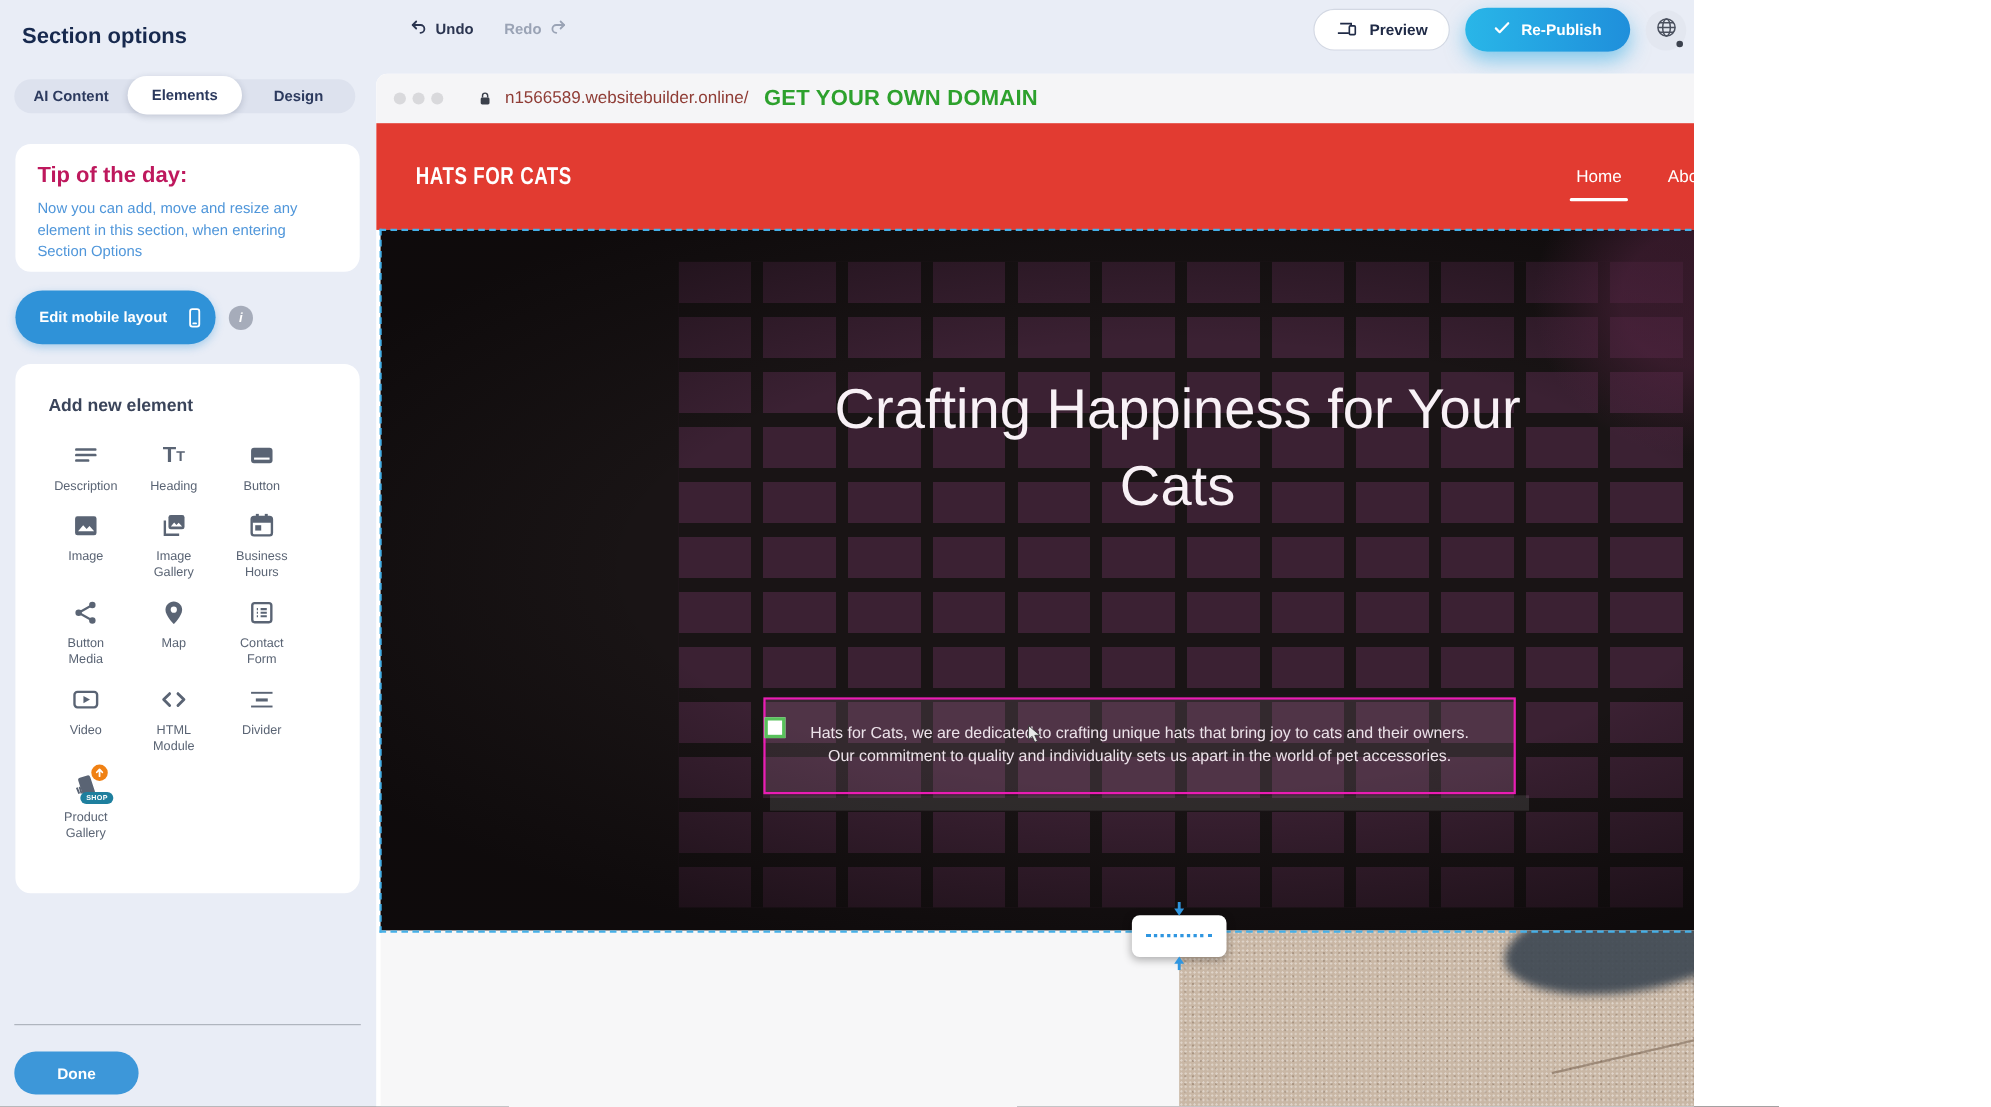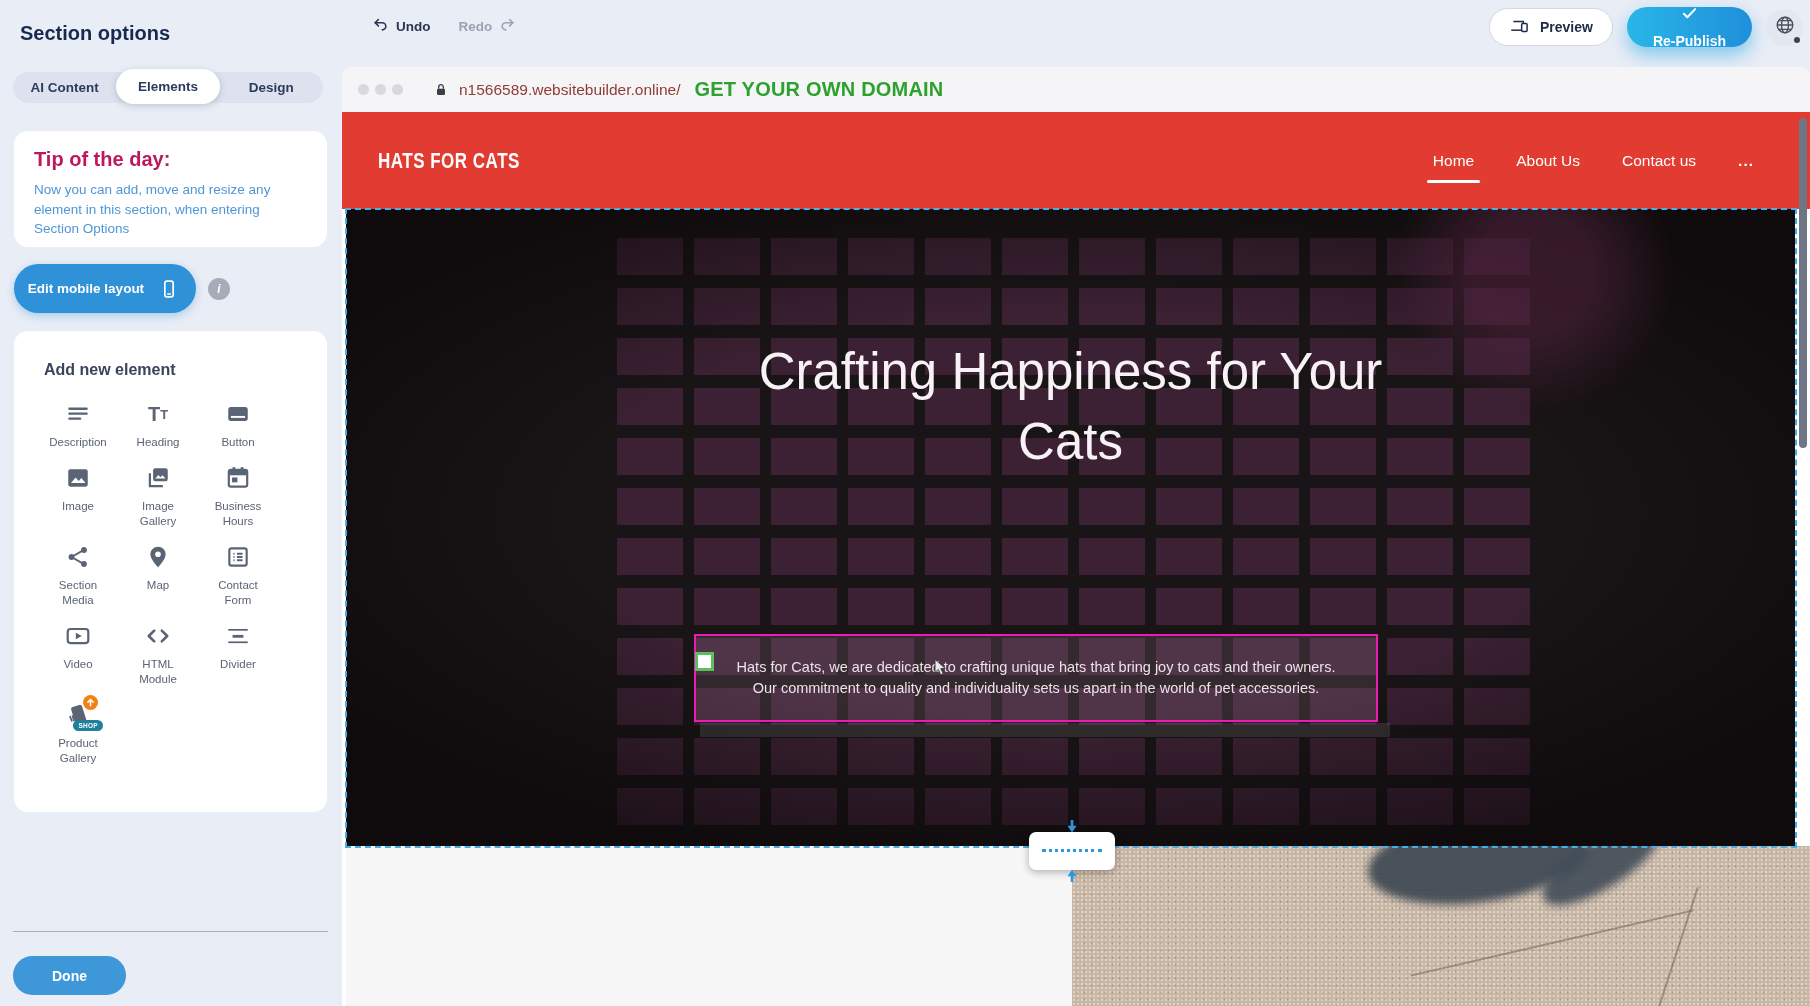--- a/index.html
+++ b/index.html
@@ -1,28 +1,28 @@
 <!DOCTYPE html>
 <html><head>
 <meta charset="utf-8">
 <style>
   html,body{margin:0;padding:0;}
-  .app{position:relative;width:1810px;height:1006px;background:#e9edf6;overflow:hidden;
+  .app{position:relative;width:1540px;height:1006px;background:#e9edf6;overflow:hidden;
        font-family:"Liberation Sans",sans-serif;-webkit-font-smoothing:antialiased;}
 
   
   .panel-title{position:absolute;left:20px;top:22px;font-size:20px;font-weight:700;color:#17294e;}
   .tabs{position:absolute;left:13px;top:72px;width:310px;height:31px;background:#dde2ee;border-radius:16px;display:flex;align-items:center;}
   .tab{flex:1;text-align:center;font-size:13.5px;font-weight:700;color:#2c3a5e;line-height:31px;border-radius:18px;}
   .tab.active{background:#fff;line-height:35px;height:35px;margin-top:-2px;box-shadow:0 2px 7px rgba(30,40,70,.2);}
   .tip-card{position:absolute;left:14px;top:131px;width:313px;height:116px;background:#fff;border-radius:14px;padding:17px 20px;box-sizing:border-box;}
   .tip-heading{color:#be185d;font-size:20px;font-weight:700;}
   .tip-body{margin-top:9px;color:#4f96da;font-size:13.5px;line-height:1.45;width:250px;}
   .edit-mobile-btn{position:absolute;left:14px;top:264px;width:182px;height:49px;border-radius:25px;background:#2f92d8;border:none;
-       color:#fff;font-size:13.5px;font-weight:700;display:flex;align-items:center;justify-content:center;gap:12px;
+       color:#fff;font-size:13.5px;font-weight:700;display:flex;align-items:center;justify-content:flex-end;gap:12px;
        font-family:"Liberation Sans",sans-serif;box-shadow:0 3px 8px rgba(47,146,216,.35);}
   .info-btn{position:absolute;left:208px;top:278px;width:22px;height:22px;border-radius:50%;background:#a6acba;color:#fff;
        font-size:12px;font-weight:700;text-align:center;line-height:22px;font-style:italic;}
   .add-card{position:absolute;left:14px;top:331px;width:313px;height:481px;background:#fff;border-radius:14px;
        padding:30px 0 0 24px;box-sizing:border-box;}
   .add-title{font-size:16px;font-weight:700;color:#3a445a;margin:0 0 22px 6px;}
   .el-grid{display:grid;grid-template-columns:80px 80px 80px;}
   .el-item{width:80px;margin-bottom:15px;display:flex;flex-direction:column;align-items:center;cursor:pointer;}
   .el-icon{width:26px;height:26px;display:flex;align-items:center;justify-content:center;position:relative;}
   .el-label{font-size:11.5px;color:#5a6474;text-align:center;line-height:1.3;margin-top:8px;max-width:66px;}
@@ -38,21 +38,21 @@
 
   
   .undo-redo{position:absolute;left:372px;top:16px;display:flex;align-items:center;gap:28px;}
   .undo{display:flex;align-items:center;gap:7px;color:#2b3550;font-size:13.5px;font-weight:700;cursor:pointer;}
   .redo{display:flex;align-items:center;gap:7px;color:#9aa3b5;font-size:13.5px;font-weight:700;cursor:pointer;}
   .top-actions{position:absolute;right:7px;top:7px;display:flex;align-items:center;gap:14px;}
   .preview-btn{height:38px;border-radius:19px;background:#fff;border:1px solid #d3d8e3;padding:0 19px;display:flex;align-items:center;gap:9px;
        color:#202b47;font-size:14px;font-weight:700;font-family:"Liberation Sans",sans-serif;}
   .republish-btn{height:40px;border-radius:20px;border:none;padding:0 26px;display:flex;align-items:center;gap:10px;
        background:linear-gradient(90deg,#29b6e8,#1f8fdb);color:#fff;font-size:14px;font-weight:700;
-       font-family:"Liberation Sans",sans-serif;box-shadow:0 8px 18px rgba(42,170,226,.55);flex-direction:column;}
+       font-family:"Liberation Sans",sans-serif;box-shadow:0 8px 18px rgba(42,170,226,.55);}
   .globe-btn{width:37px;height:37px;border-radius:50%;background:#e3e7f0;display:flex;align-items:center;justify-content:center;position:relative;}
   .globe-dot{position:absolute;right:3px;bottom:3px;width:6px;height:6px;border-radius:50%;background:#3c424e;}
 
   
   .site{position:absolute;left:342px;top:67px;width:1468px;height:939px;background:#fff;border-radius:10px 10px 0 0;overflow:hidden;}
   .chrome{height:45px;background:#f5f5f7;display:flex;align-items:center;padding-left:16px;border-radius:10px 10px 0 0;}
   .cdot{width:11px;height:11px;border-radius:50%;background:#d9d9dc;margin-right:6px;}
   .lock{margin-left:24px;display:flex;}
   .url{color:#8f3c35;font-size:15.5px;margin-left:10px;}
   .domain-link{color:#2da12d;font-size:20px;font-weight:700;margin-left:14px;letter-spacing:.2px;cursor:pointer;}
@@ -201,21 +201,21 @@
 
       <div class="el-item">
         <span class="el-icon">
           <svg width="26" height="26" viewBox="0 0 24 24" fill="#5a6474">
               <path d="M6 12 L17.5 5.5 M6 12 L17.5 18.5" stroke="#5a6474" stroke-width="1.8" fill="none"></path>
               <circle cx="6" cy="12" r="2.7"></circle>
               <circle cx="17.5" cy="5.5" r="2.7"></circle>
               <circle cx="17.5" cy="18.5" r="2.7"></circle>
             </svg>
         </span>
-        <span class="el-label">Section Media</span>
+        <span class="el-label">Button Media</span>
       </div>
 
       <div class="el-item">
         <span class="el-icon">
           <svg width="26" height="26" viewBox="0 0 24 24">
               <path d="M12 2.5 c-3.9 0-7 3.1-7 7 0 5.2 7 12 7 12 s7-6.8 7-12 c0-3.9-3.1-7-7-7z" fill="#5a6474"></path>
               <circle cx="12" cy="9.5" r="2.6" fill="#fff"></circle>
             </svg>
         </span>
         <span class="el-label">Map</span>

